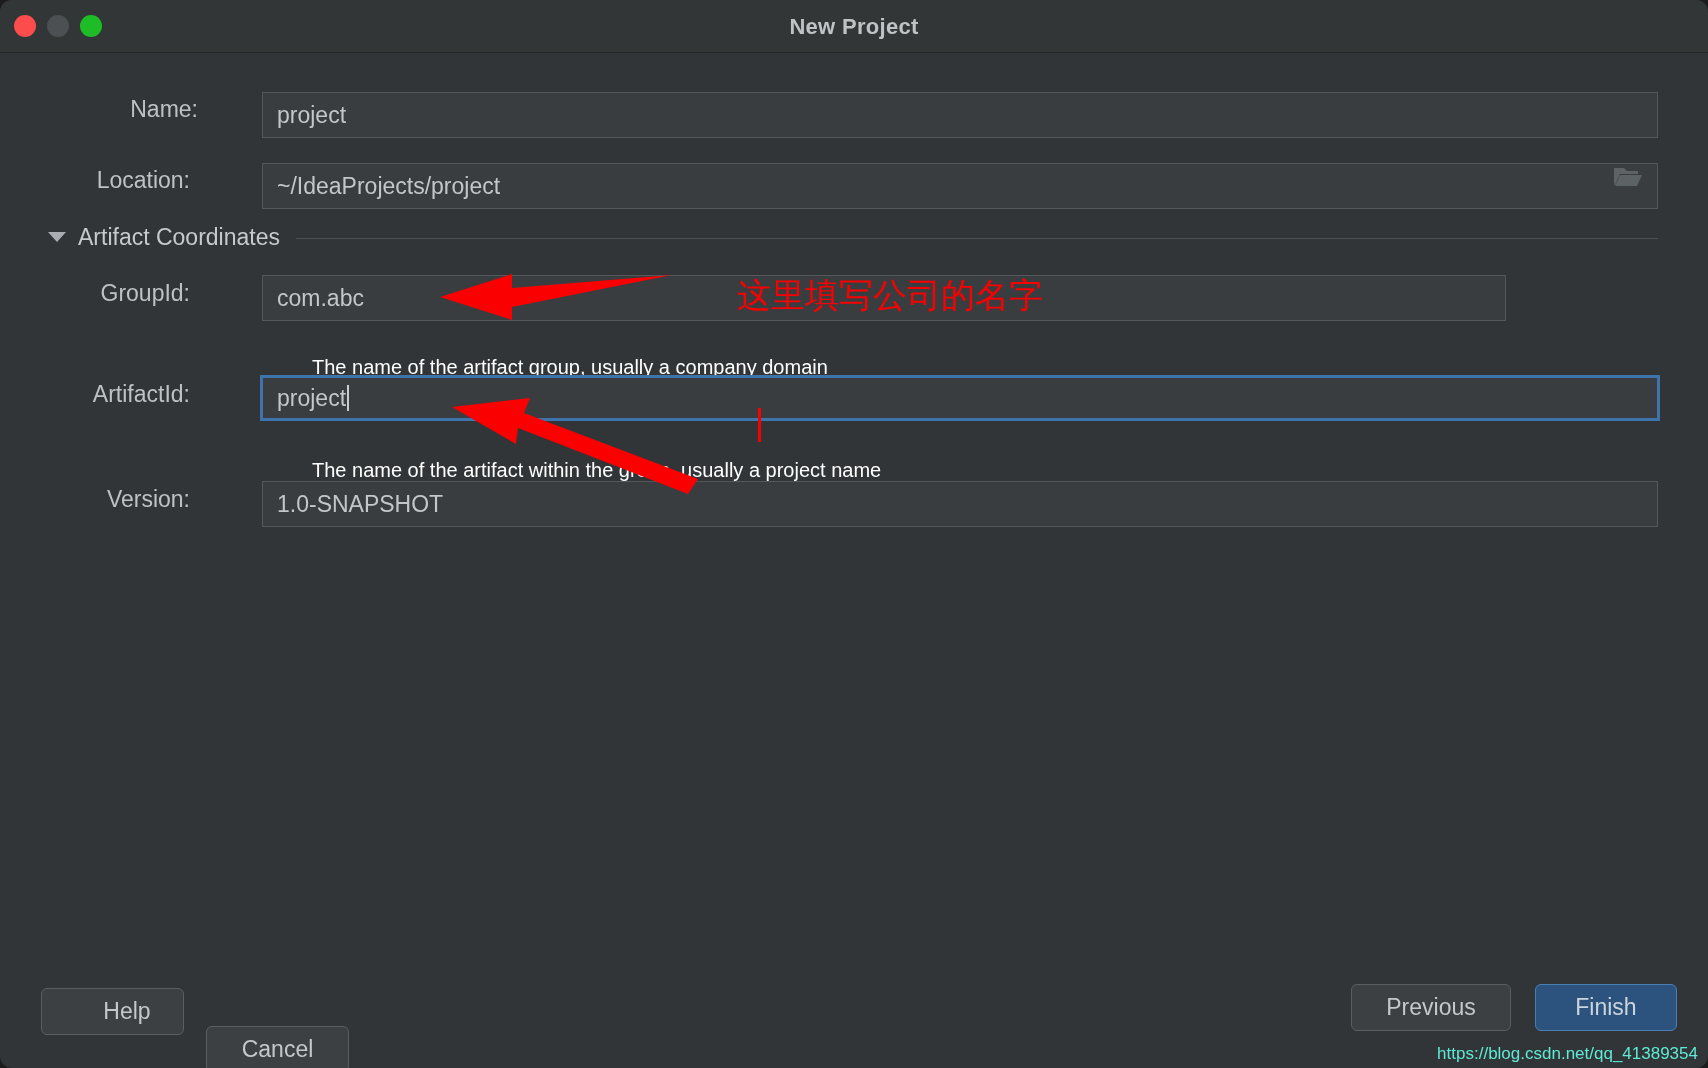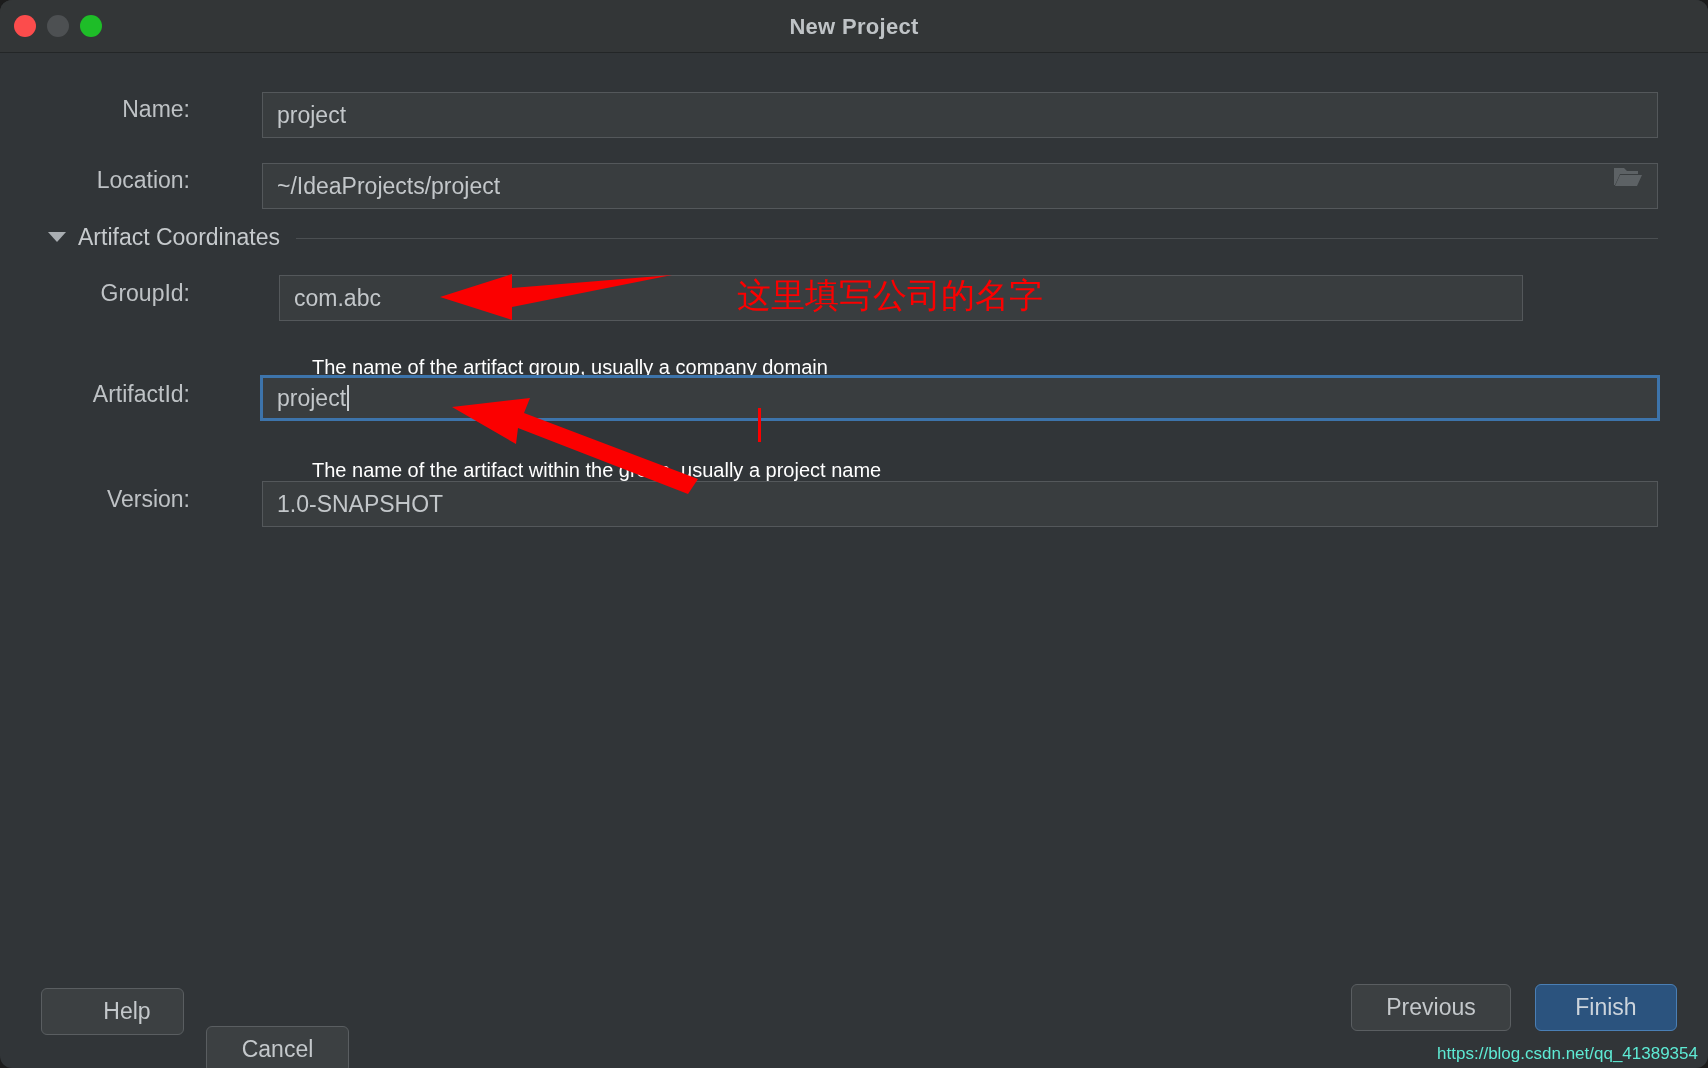--- a/index.html
+++ b/index.html
@@ -184,40 +184,40 @@
 
   <div id="titlebar">
     <div id="traffic">
       <div class="dot dot-close"></div>
       <div class="dot dot-min"></div>
       <div class="dot dot-zoom"></div>
     </div>
     <div id="window-title">New Project</div>
   </div>
 
-  <div class="flabel" style="left:0; top:96px; width:190px;padding-left:12px;">Name:</div>
+  <div class="flabel" style="left:8px; top:96px; width:190px;padding-left:12px;">Name:</div>
   <div class="field" style="left:262px; top:92px; width:1396px;">project</div>
 
   <div class="flabel" style="left:0; top:167px; width:190px;">Location:</div>
   <div class="field" style="left:262px; top:163px; width:1396px;">~/IdeaProjects/project</div>
   <div id="browse-btn">
     <svg width="30" height="24" viewBox="0 0 30 24" xmlns="http://www.w3.org/2000/svg">
       <path d="M1 3 h10 l3 3 h11 v3 H7 L2 20 H1 Z" fill="#5d6265"></path>
       <path d="M7 10 h22 l-5 11 H2 Z" fill="#5d6265"></path>
     </svg>
   </div>
 
   <div id="section-header">
     <div id="section-caret"></div>
     <div id="section-title">Artifact Coordinates</div>
     <div id="section-rule"></div>
   </div>
 
   <div class="flabel" style="left:0; top:280px; width:190px;">GroupId:</div>
-  <div class="field" style="left:279px; top:275px; width:1244px;">com.abc</div>
+  <div class="field" style="left:262px; top:275px; width:1244px;">com.abc</div>
   <div class="hint" style="left:264px; top:356px;">The name of the artifact group, usually a company domain</div>
 
   <div class="flabel" style="left:0; top:381px; width:190px;">ArtifactId:</div>
   <div class="field focused" style="left:260px; top:375px; width:1400px;">
     <span>project</span>
       <span class="caret"></span>
   </div>
   <div class="hint" style="left:264px; top:459px;">The name of the artifact within the group, usually a project name</div>
 
   <div class="flabel" style="left:0; top:486px; width:190px;">Version:</div>

